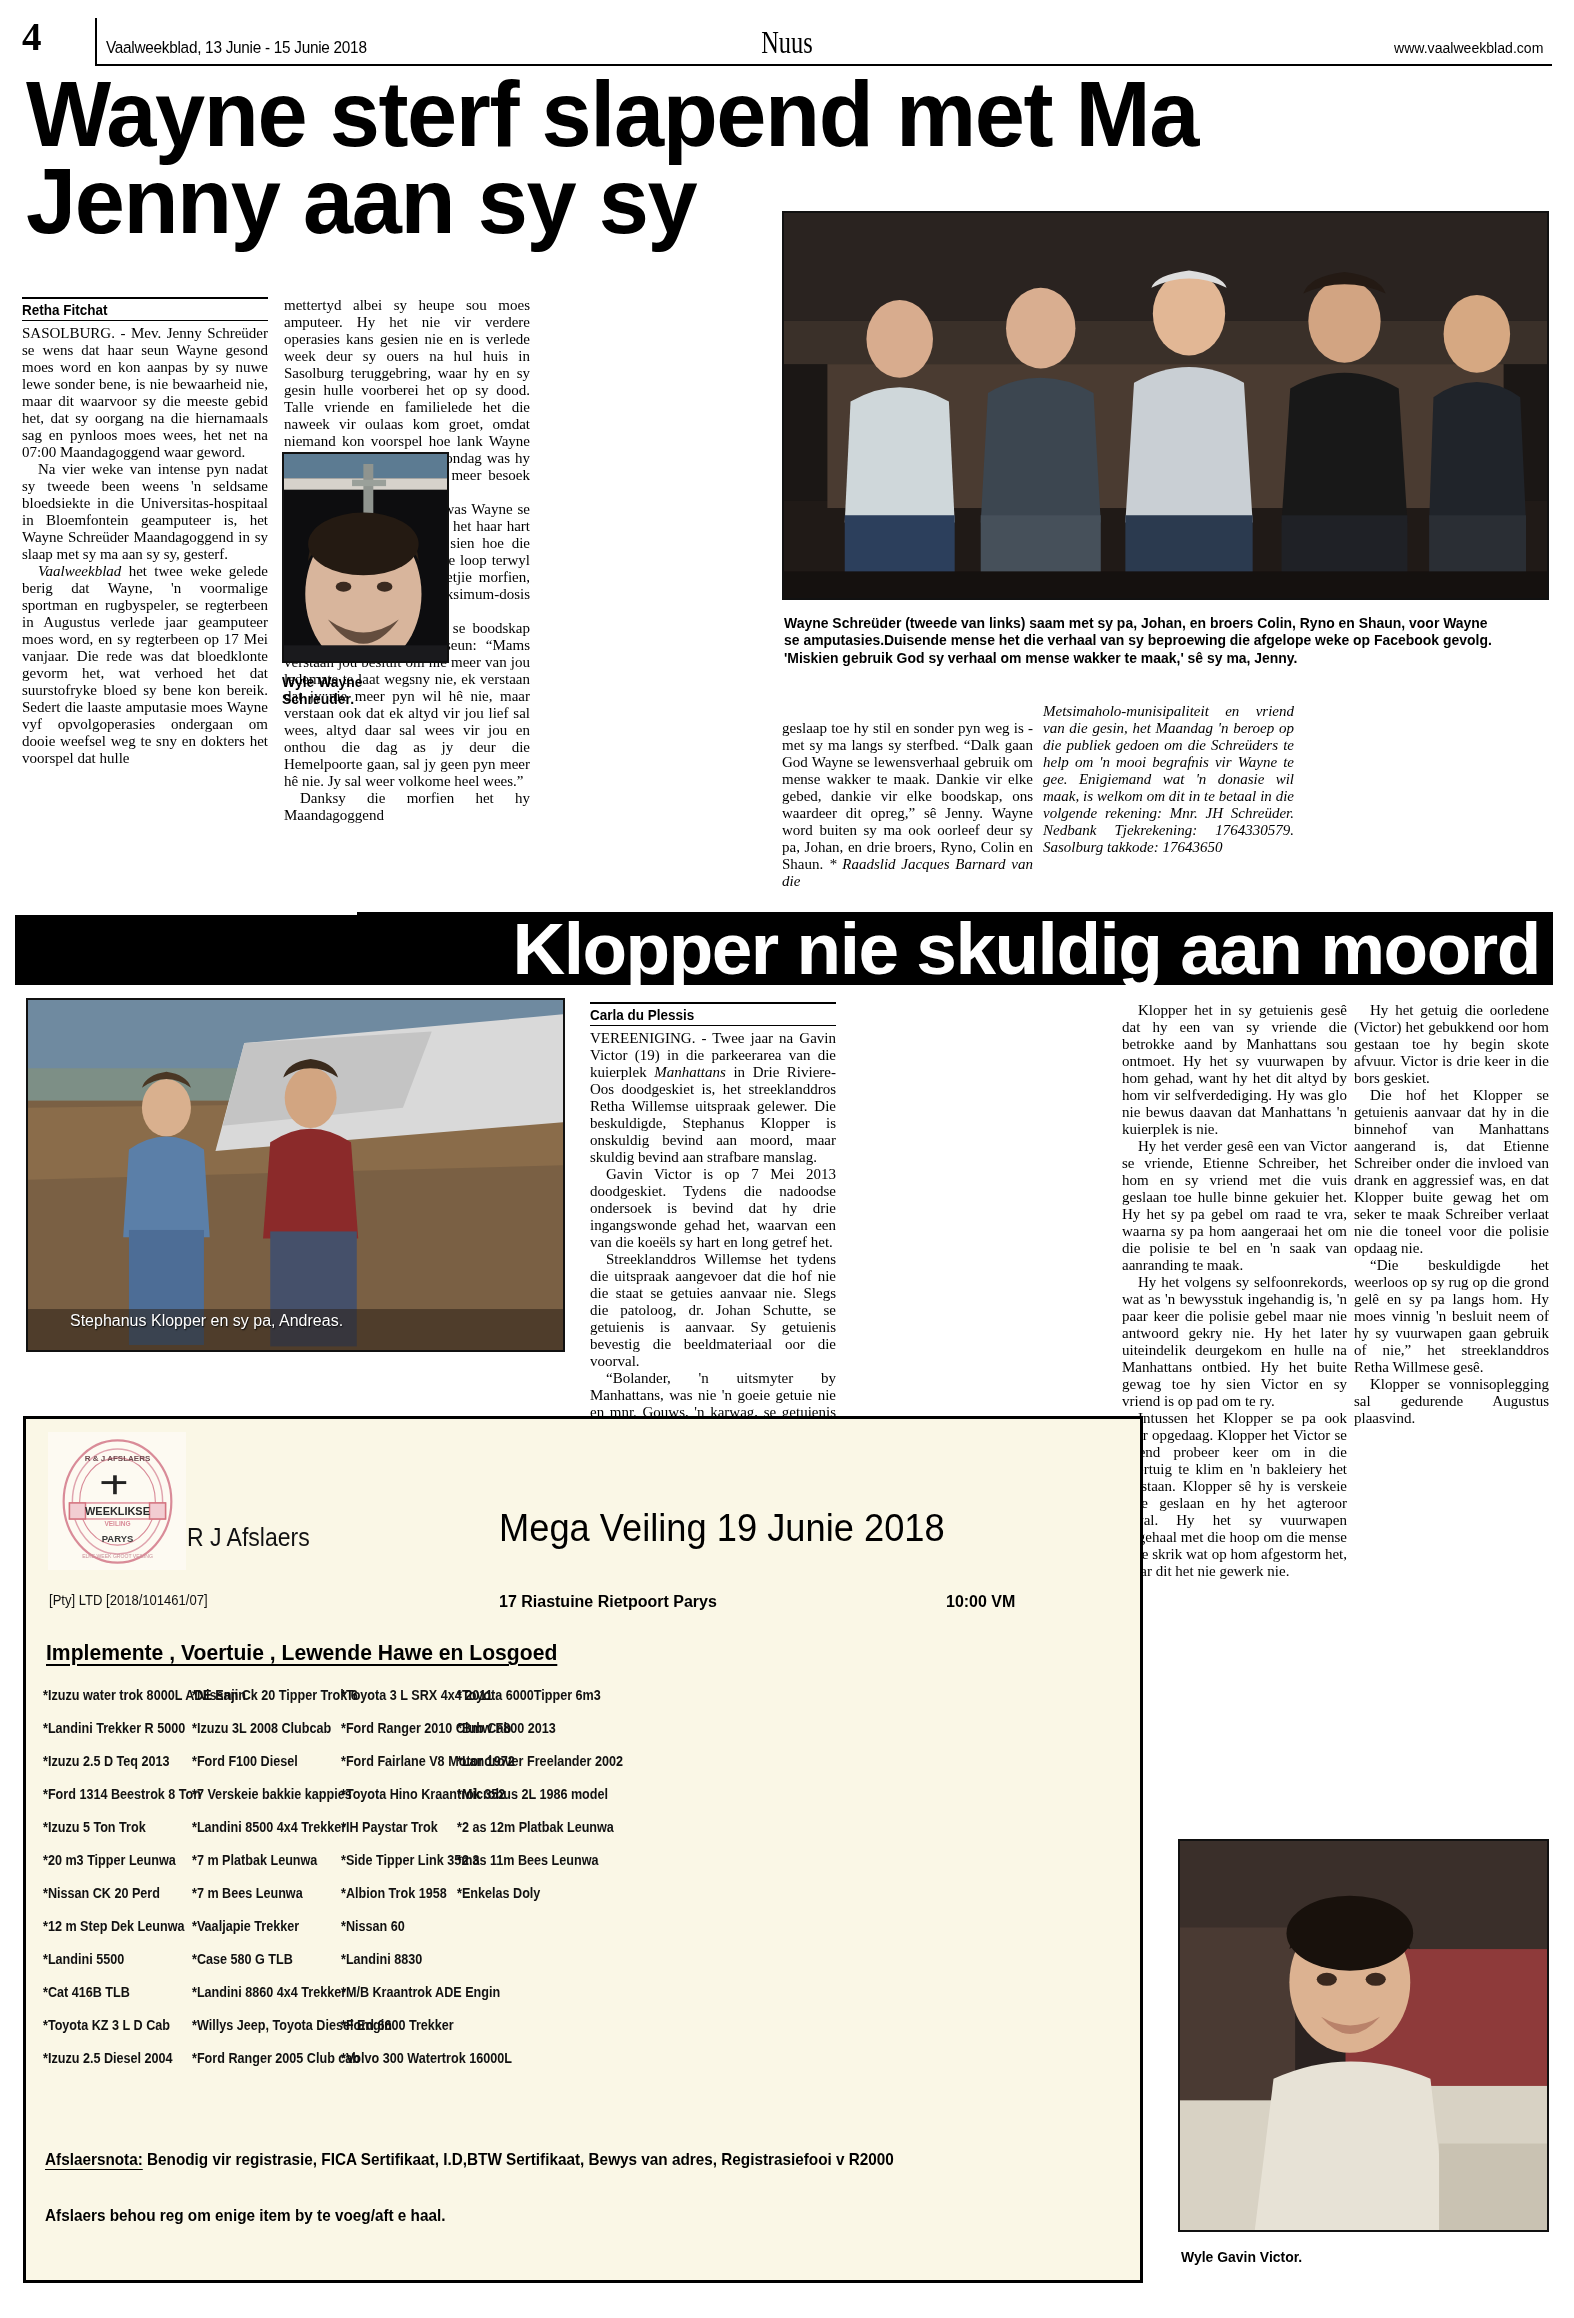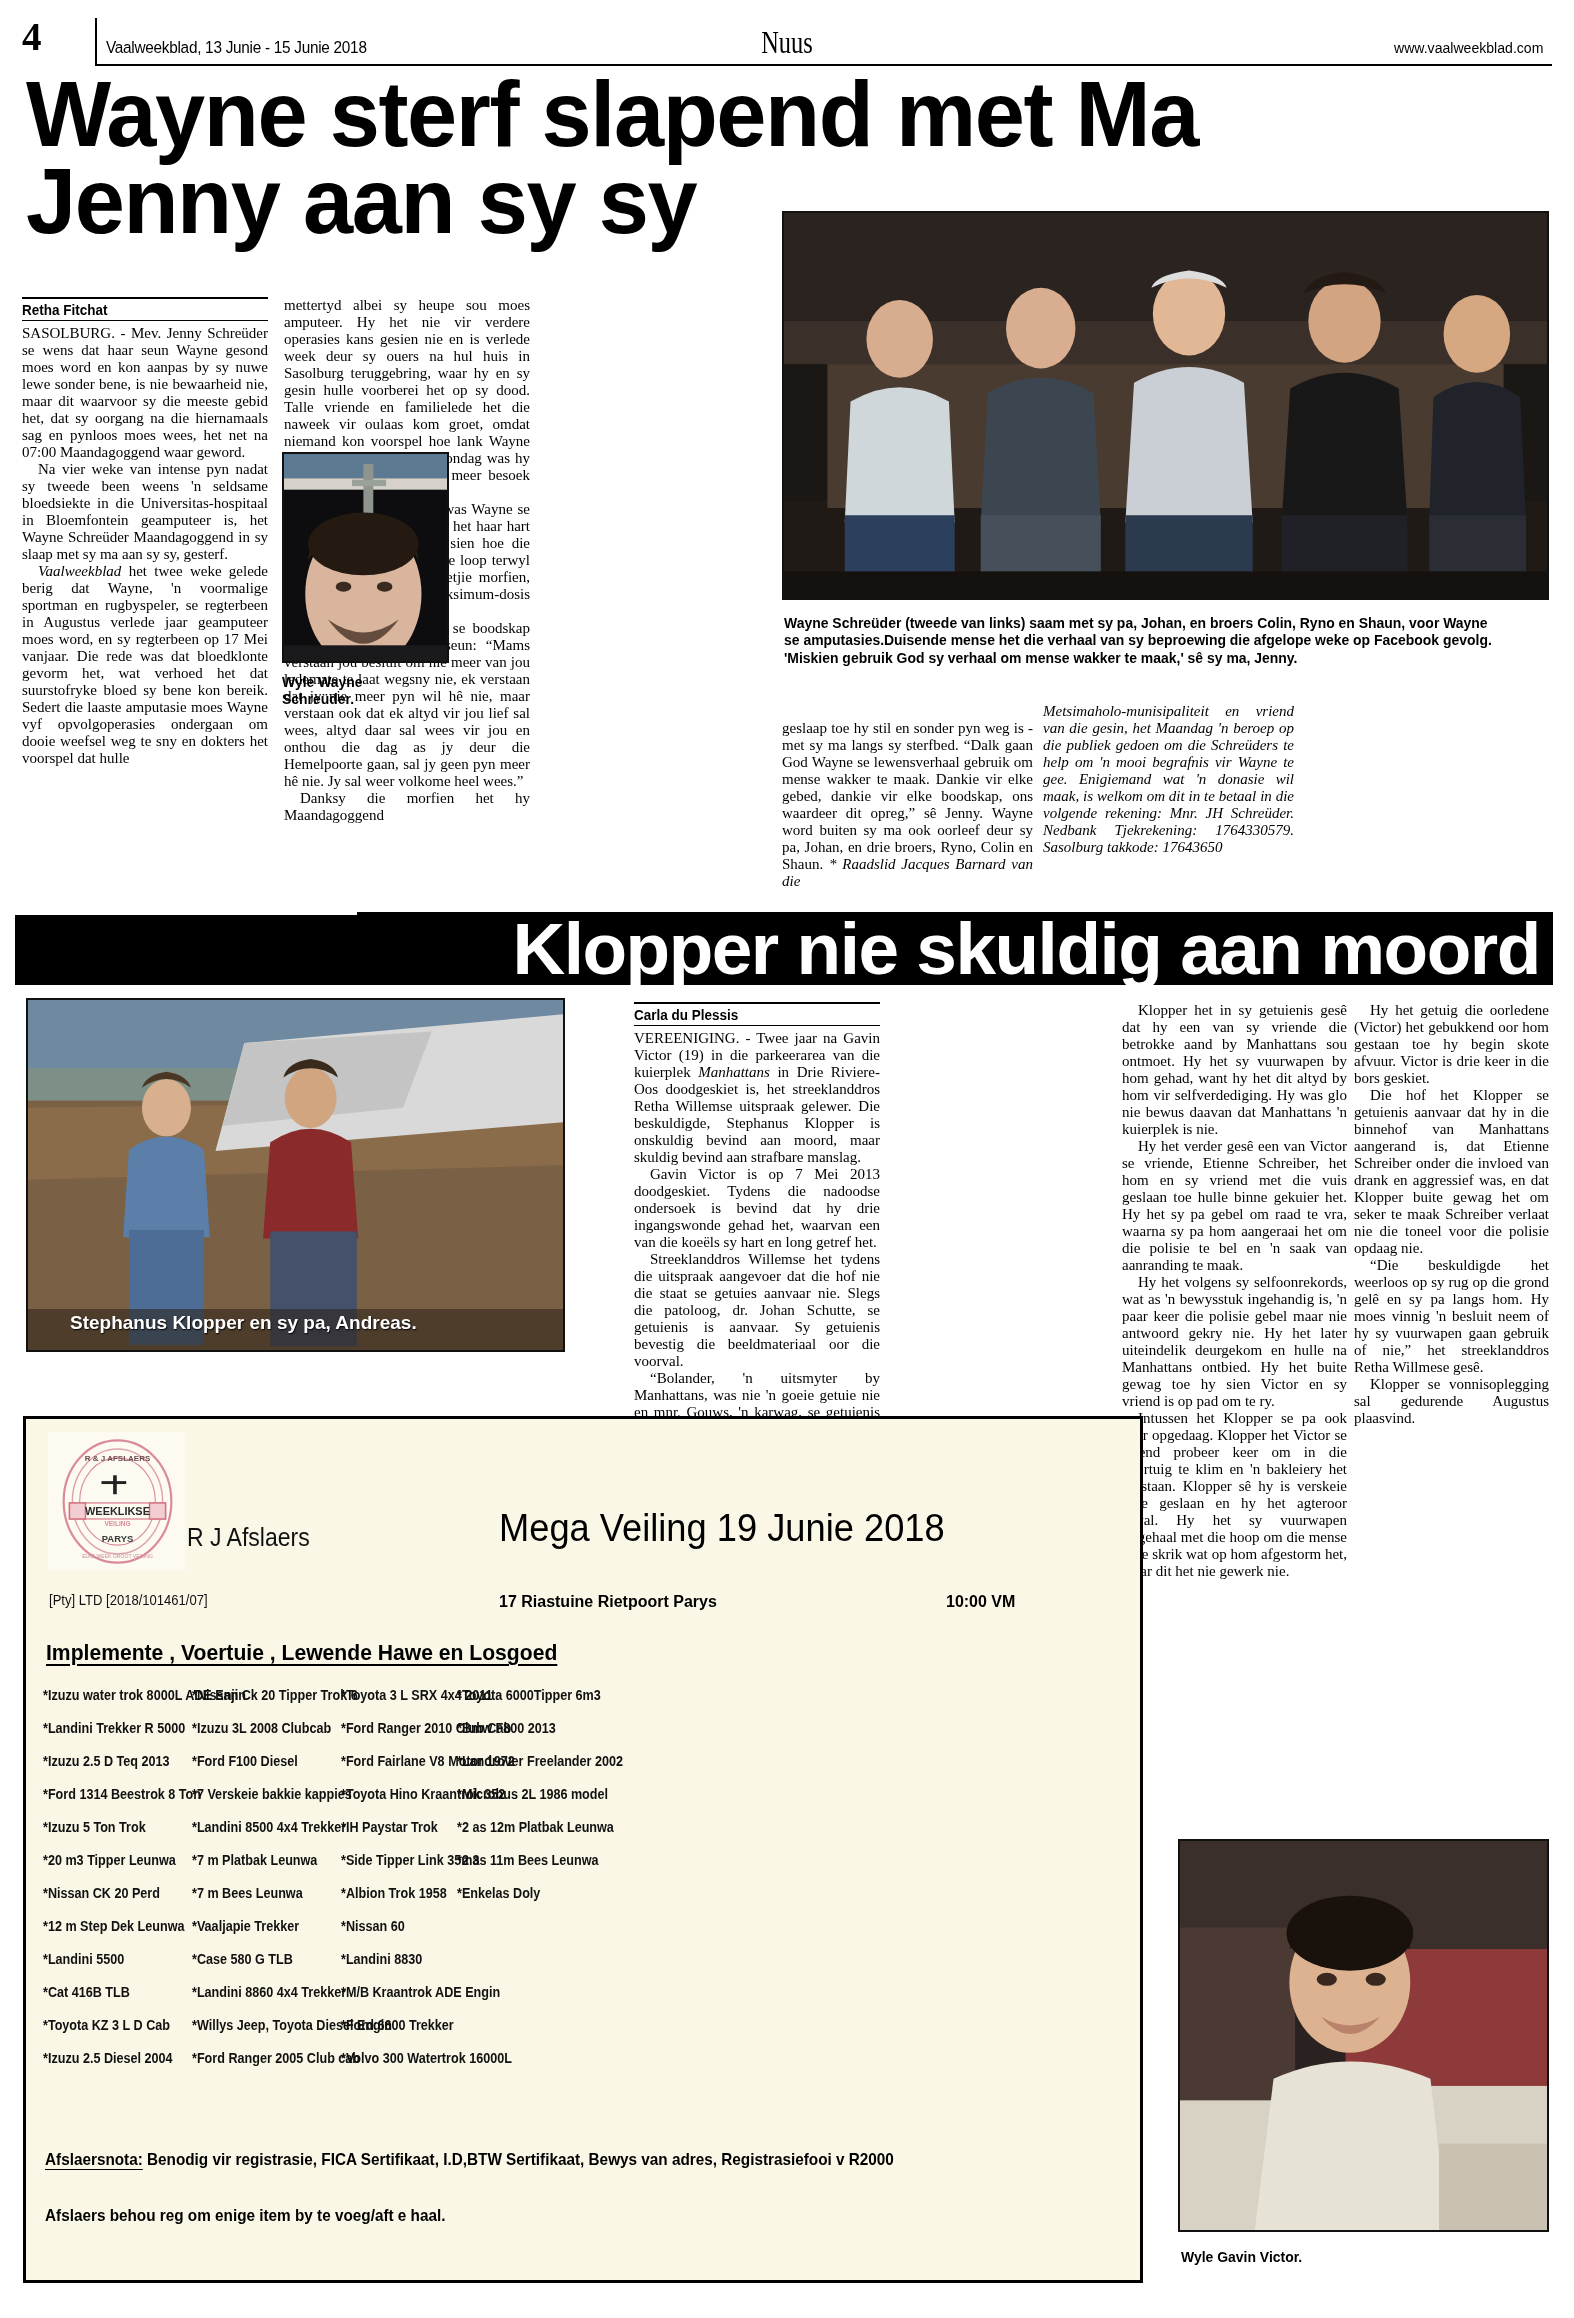--- a/index.html
+++ b/index.html
@@ -108,24 +108,24 @@
   .h2-white-patch {
     position: absolute; left: 14.5px; top: 896px; width: 342px; height: 19px; background: #fff;
   }
 
   
   .photo-klopper {
     position: absolute; left: 26px; top: 998px; width: 539px; height: 354px;
   }
   .cap-klopper {
     position: absolute; left: 70px; top: 1312px; width: 465px;
-    color: #fff; font-family: "Liberation Sans", sans-serif; font-weight: bold;
-    font-size: 19px; text-shadow: 0.7px 0.7px 1.5px #000; z-index: 5;
-  }
-  .col-a2-1 { position: absolute; left: 590px; top: 1002px; width: 246px; margin-left: 44px; }
+    color: #fff; font-family: "Liberation Sans", sans-serif; font-weight: normal;
+    font-size: 16px; text-shadow: 0.7px 0.7px 1.5px #000; z-index: 5;
+  }
+  .col-a2-1 { position: absolute; left: 590px; top: 1002px; width: 246px; }
   .col-a2-3 { position: absolute; left: 1122px; top: 1002px; width: 225px; }
   .col-a2-4 { position: absolute; left: 1354px; top: 1002px; width: 195px; }
 
   .photo-gavin {
     position: absolute; left: 1178px; top: 1839px; width: 371px; height: 393px;
   }
   .cap-gavin { position: absolute; left: 1181px; top: 2248px; width: 364px; }
 
   
   .advert {

